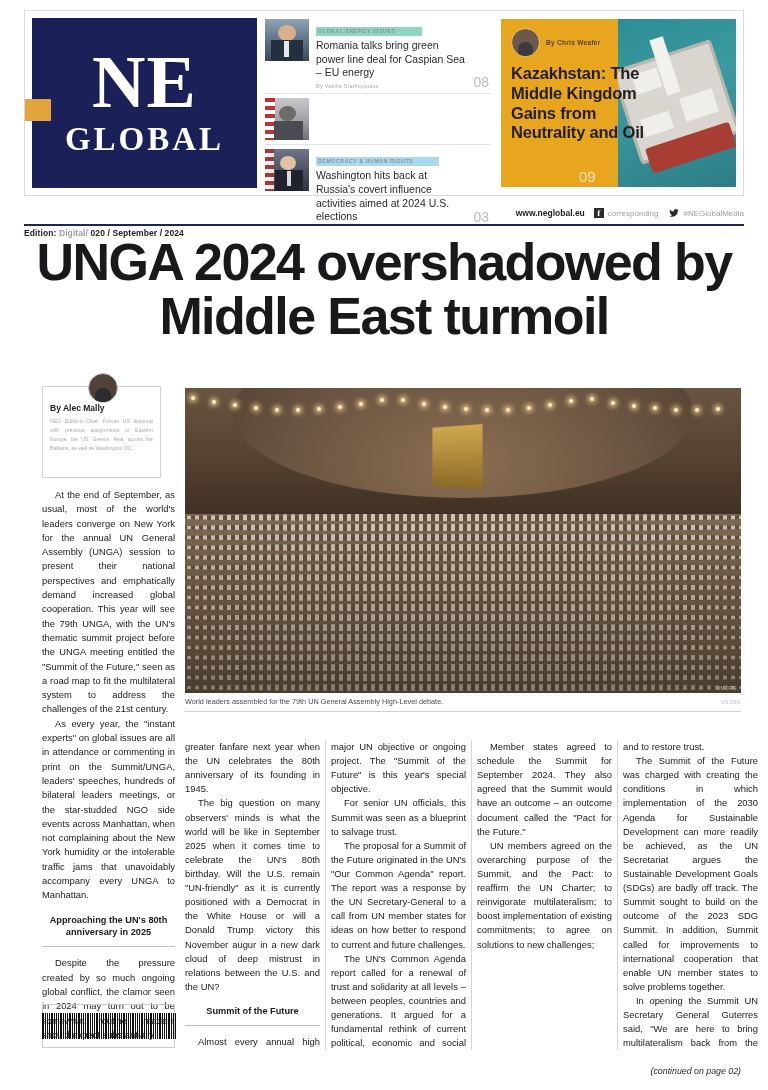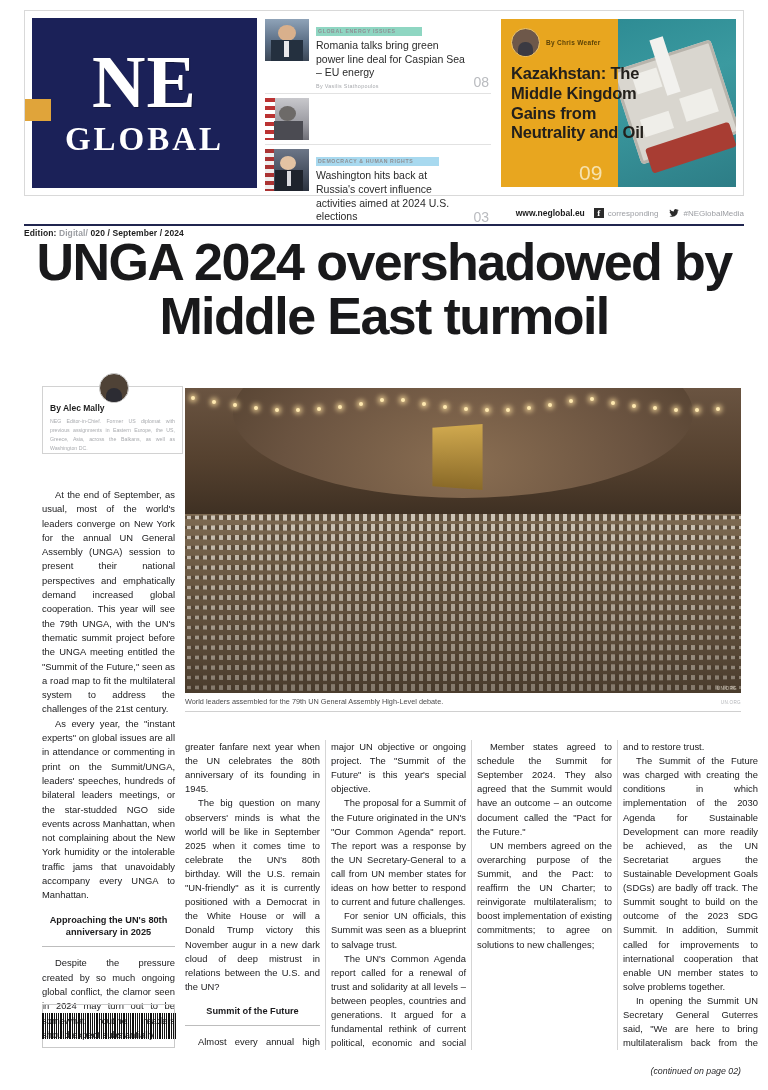--- a/index.html
+++ b/index.html
@@ -209,21 +209,21 @@
     font-weight: 700;
     line-height: 1.2;
     color: #23201c;
     letter-spacing: -.2px;
   }
   .feature-page {
     position: absolute;
     left: 78px;
     bottom: 2px;
     z-index: 3;
-    font-size: 21px;
+    font-size: 15px;
     color: #f6e2ae;
   }
 
   
   .edition-bar {
     position: absolute;
     left: 24px;
     top: 202px;
     width: 720px;
     height: 22px;
@@ -264,24 +264,24 @@
     text-align: center;
     font-size: 13.2px;
     color: #3a3a3c;
     letter-spacing: -.1px;
   }
 
   
   .author-box {
     position: absolute;
     left: 42px; top: 386px;
-    width: 141px;
+    width: 119px;
     box-sizing: border-box;
     border: 1px solid #d2d2d2;
-    padding: 16px 7px 0 7px;
+    padding: 16px 7px 24px 7px;
   }
   .author-avatar {
     position: absolute;
     left: 50%; top: -14px;
     margin-left: -14px;
     width: 28px; height: 28px;
     border-radius: 50%;
     background: #4f4236;
     border: 1px solid #cfcfcf;
     overflow: hidden;
@@ -651,22 +651,22 @@
 
   <div class="cols">
     <div class="col">
       <p class="noindent">greater fanfare next year when the UN celebrates the 80th anniversary of its founding in 1945.</p>
       <p>The big question on many observers' minds is what the world will be like in September 2025 when it comes time to celebrate the UN's 80th birthday. Will the U.S. remain "UN-friendly" as it is currently positioned with a Democrat in the White House or will a Donald Trump victory this November augur in a new dark cloud of deep mistrust in relations between the U.S. and the UN?</p>
       <div class="crosshead">Summit of the Future</div>
       <p>Almost every annual high level UNGA meeting is designed to focus on or reinforce a</p>
     </div>
     <div class="col">
       <p class="noindent">major UN objective or ongoing project. The "Summit of the Future" is this year's special objective.</p>
+      <p>For senior UN officials, this Summit was seen as a blueprint to salvage trust.</p>
       <p>The proposal for a Summit of the Future originated in the UN's "Our Common Agenda" report. The report was a response by the UN Secretary-General to a call from UN member states for ideas on how better to respond to current and future challenges.</p>
-      <p>For senior UN officials, this Summit was seen as a blueprint to salvage trust.</p>
       <p>The UN's Common Agenda report called for a renewal of trust and solidarity at all levels – between peoples, countries and generations. It argued for a fundamental rethink of current political, economic and social systems so that they deliver</p>
     </div>
     <div class="col">
       <p>Member states agreed to schedule the Summit for September 2024. They also agreed that the Summit would have an outcome – an outcome document called the "Pact for the Future."</p>
       <p>UN members agreed on the overarching purpose of the Summit, and the Pact: to reaffirm the UN Charter; to reinvigorate multilateralism; to boost implementation of existing commitments; to agree on solutions to new challenges;</p>
     </div>
     <div class="col">
       <p class="noindent">and to restore trust.</p>
       <p>The Summit of the Future was charged with creating the conditions in which implementation of the 2030 Agenda for Sustainable Development can more readily be achieved, as the UN Secretariat argues the Sustainable Development Goals (SDGs) are badly off track. The Summit sought to build on the outcome of the 2023 SDG Summit. In addition, Summit called for improvements to international cooperation that enable UN member states to solve problems together.</p>
       <p>In opening the Summit UN Secretary General Guterres said, "We are here to bring multilateralism back from the brink."</p>

